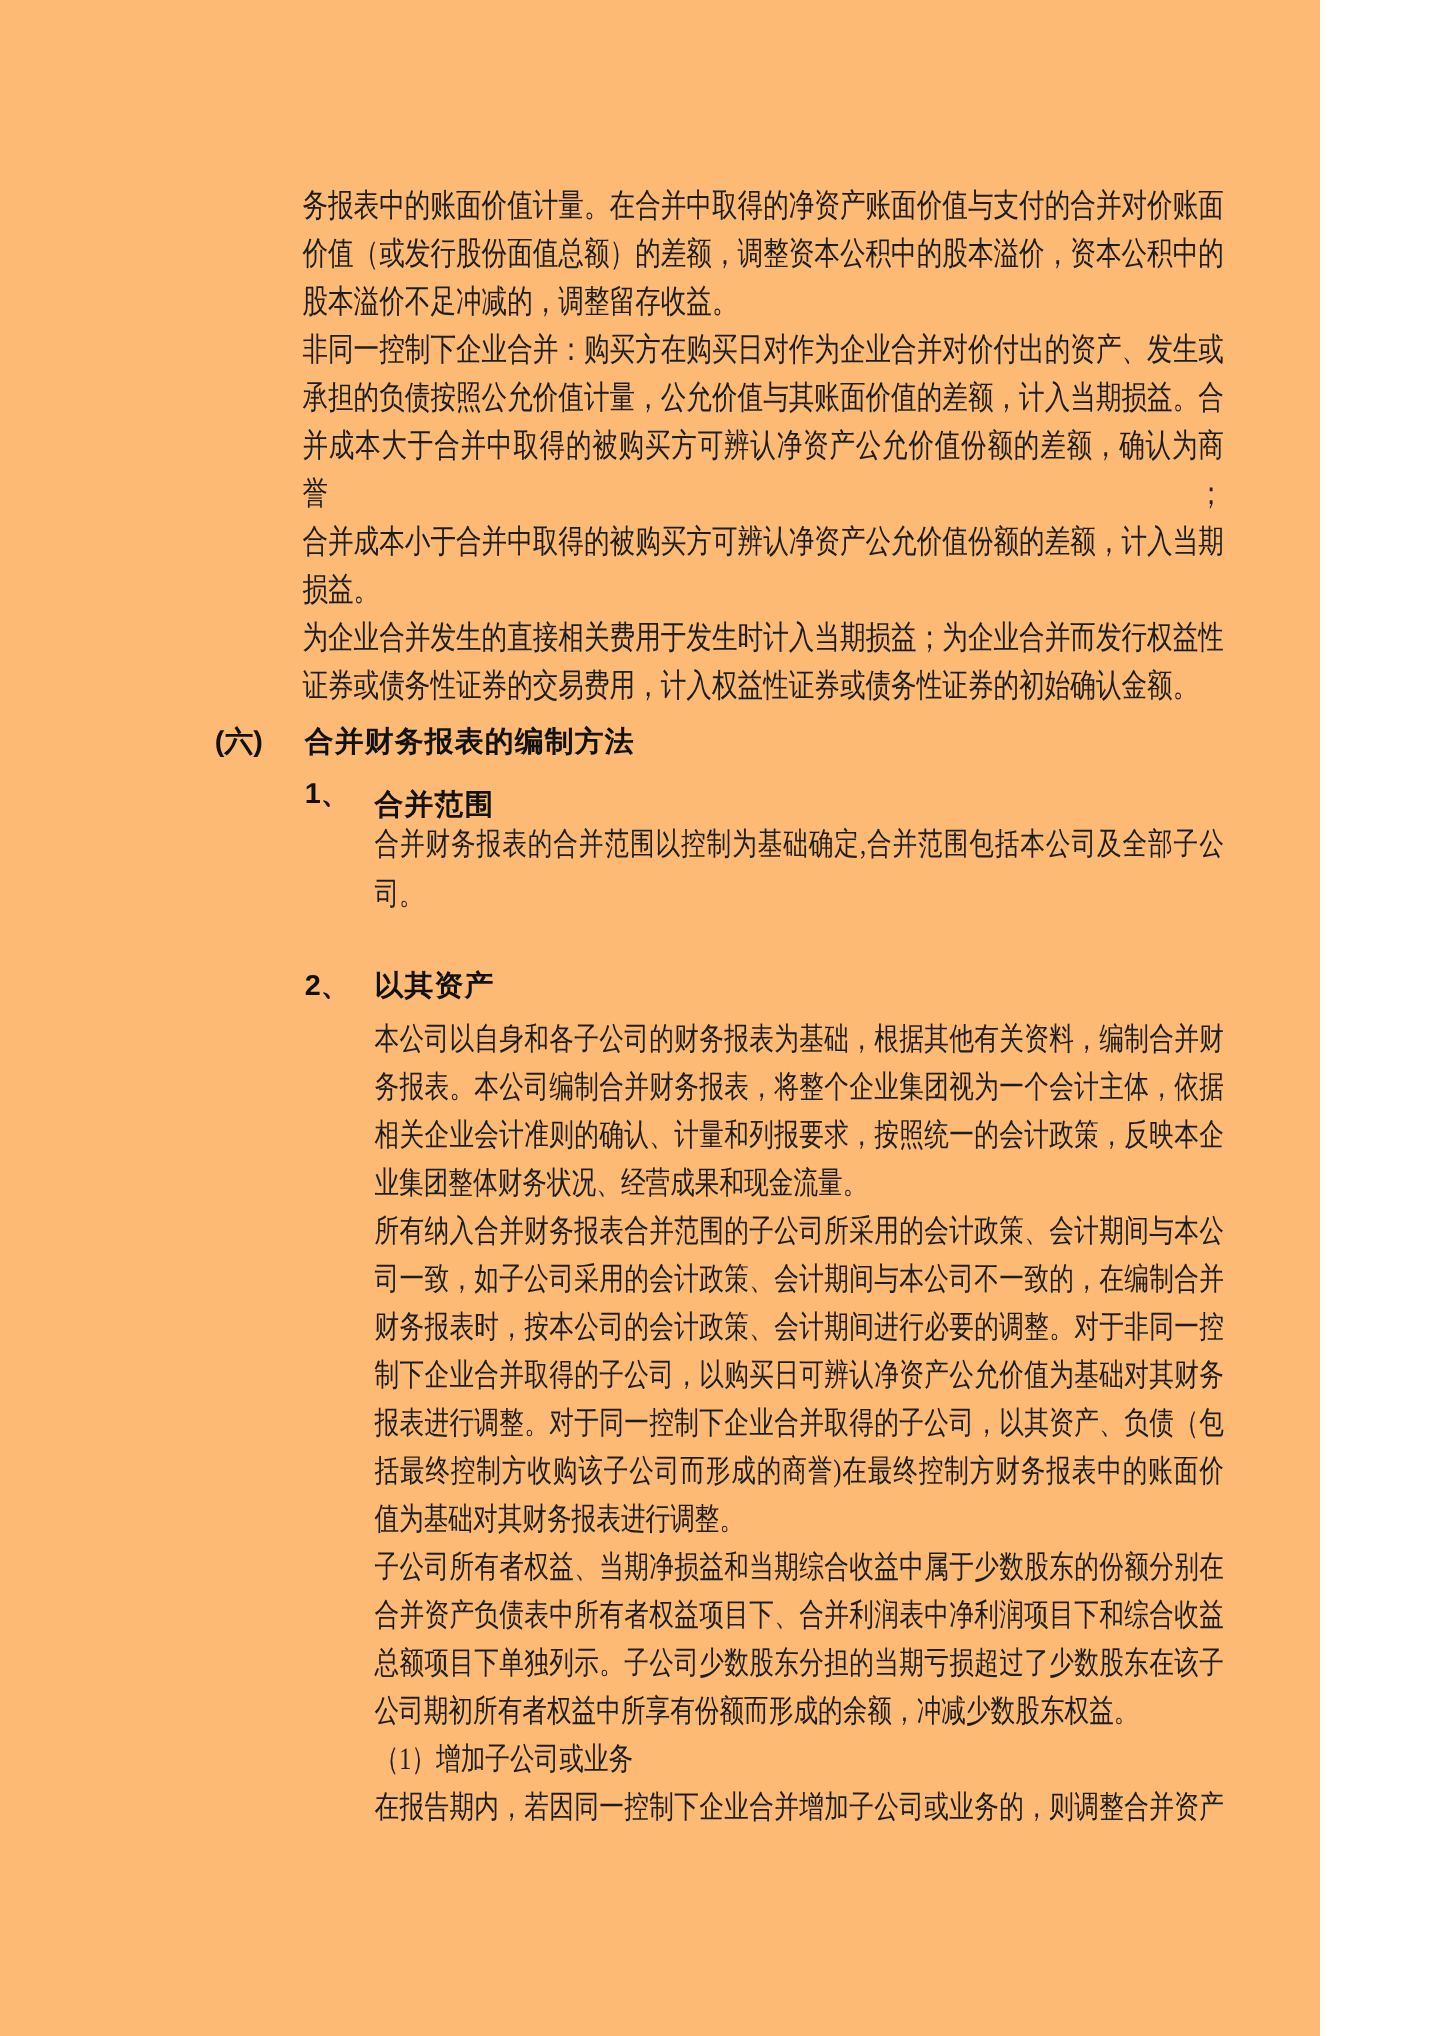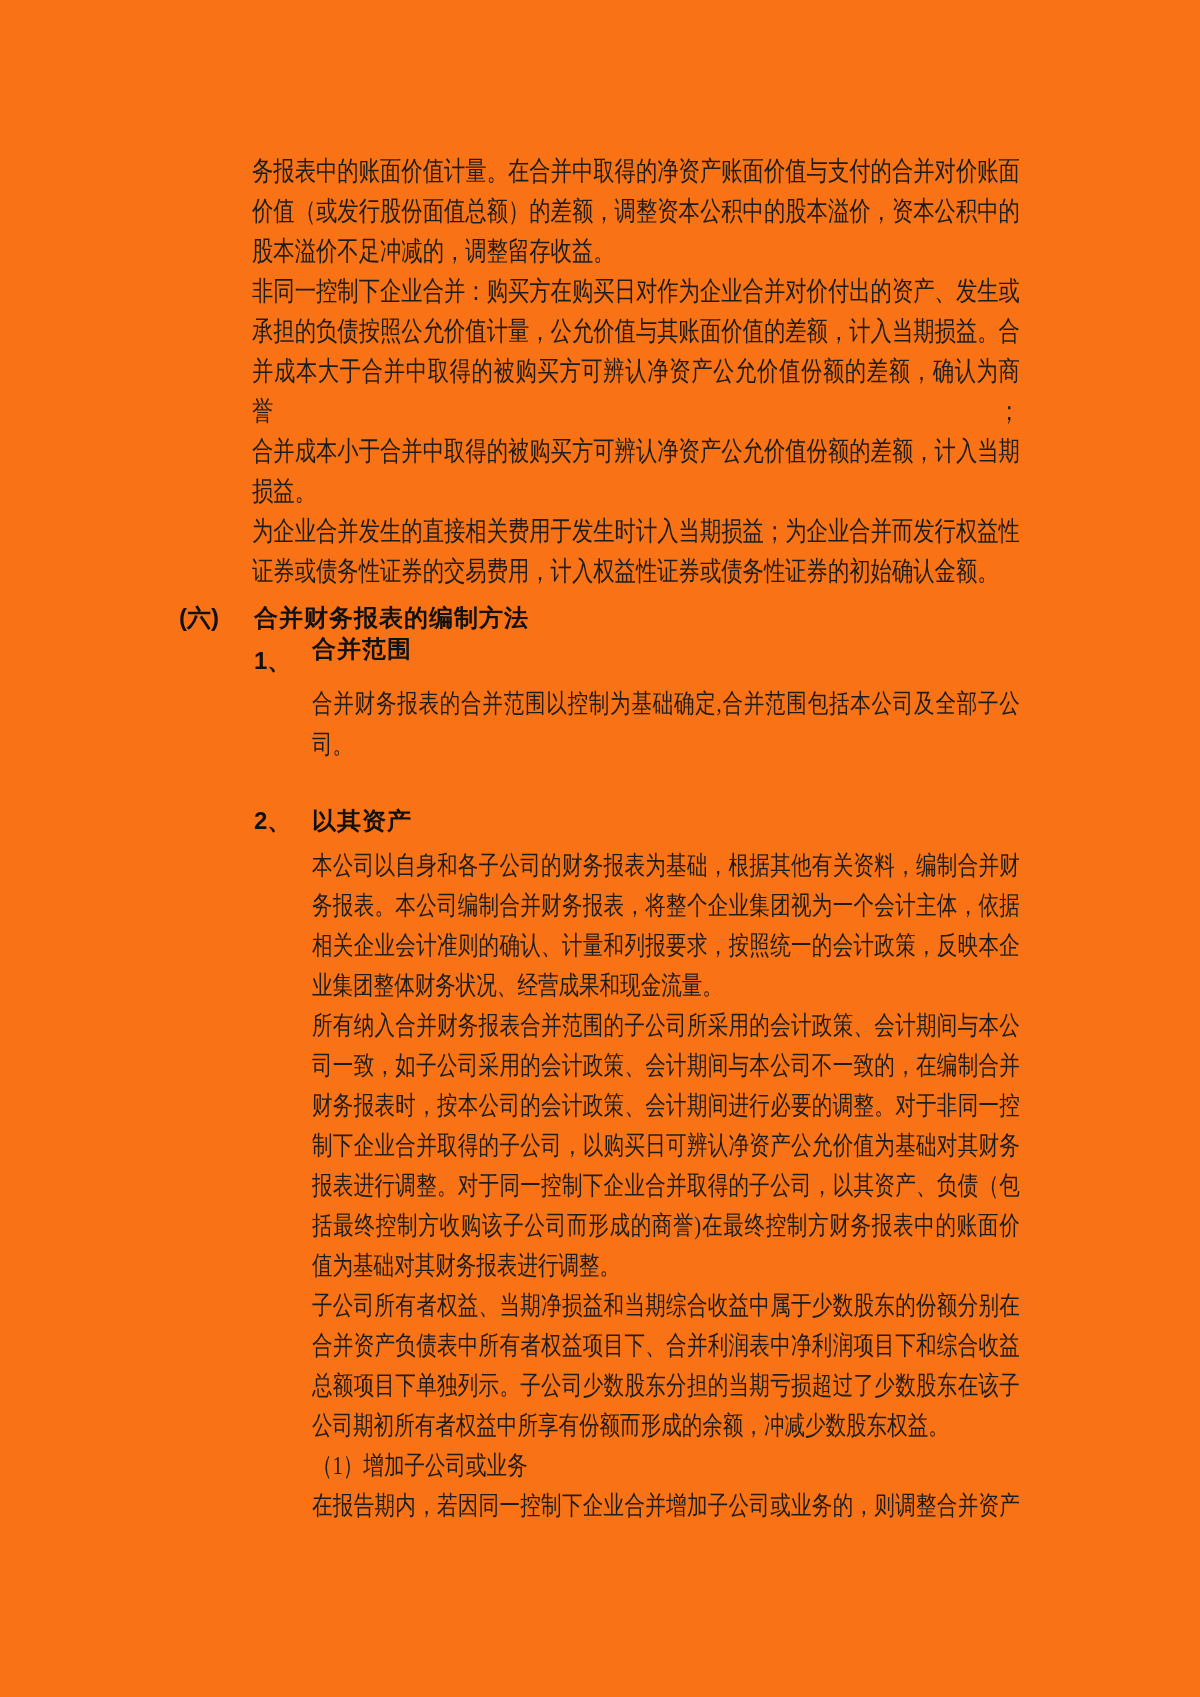--- a/index.html
+++ b/index.html
@@ -1,20 +1,20 @@
 <!DOCTYPE html>
 <html><head>
 <meta charset="utf-8">
 <style>
   html,body{margin:0;padding:0;background:#ffffff;}
   .page{
     position:relative;
-    width:1200px;
+    width:1100px;
     height:1697px;
-    background:#f97316;
+    background:#fdba74;
     overflow:hidden;
     font-family:"Liberation Serif","DejaVu Serif",serif;
     color:#1d1d1d;
   }
   
   .block{
     position:absolute;
     transform:scaleX(0.79);
     transform-origin:0 0;
   }
@@ -28,21 +28,21 @@
     position:absolute;
     font-family:"Liberation Sans","DejaVu Sans",sans-serif;
     font-weight:bold;
     font-size:24px;
     color:#111;
     white-space:nowrap;
   }
   #sec-num{left:179px;top:602px;}
   #sec-title{left:254px;top:602px;letter-spacing:1px;}
   #sub1-num{left:254px;top:645px;}
-  #sub1-title{left:312px;top:633px;letter-spacing:1px;}
+  #sub1-title{left:312px;top:654px;letter-spacing:1px;}
   #sub2-num{left:254px;top:805px;}
   #sub2-title{left:312px;top:805px;letter-spacing:1px;}
   .footer{
     position:absolute;
     left:0;right:0;
     top:1570px;
     text-align:center;
     font-size:21px;
     color:#2a2a2a;
     font-family:"Liberation Serif","DejaVu Serif",serif;

